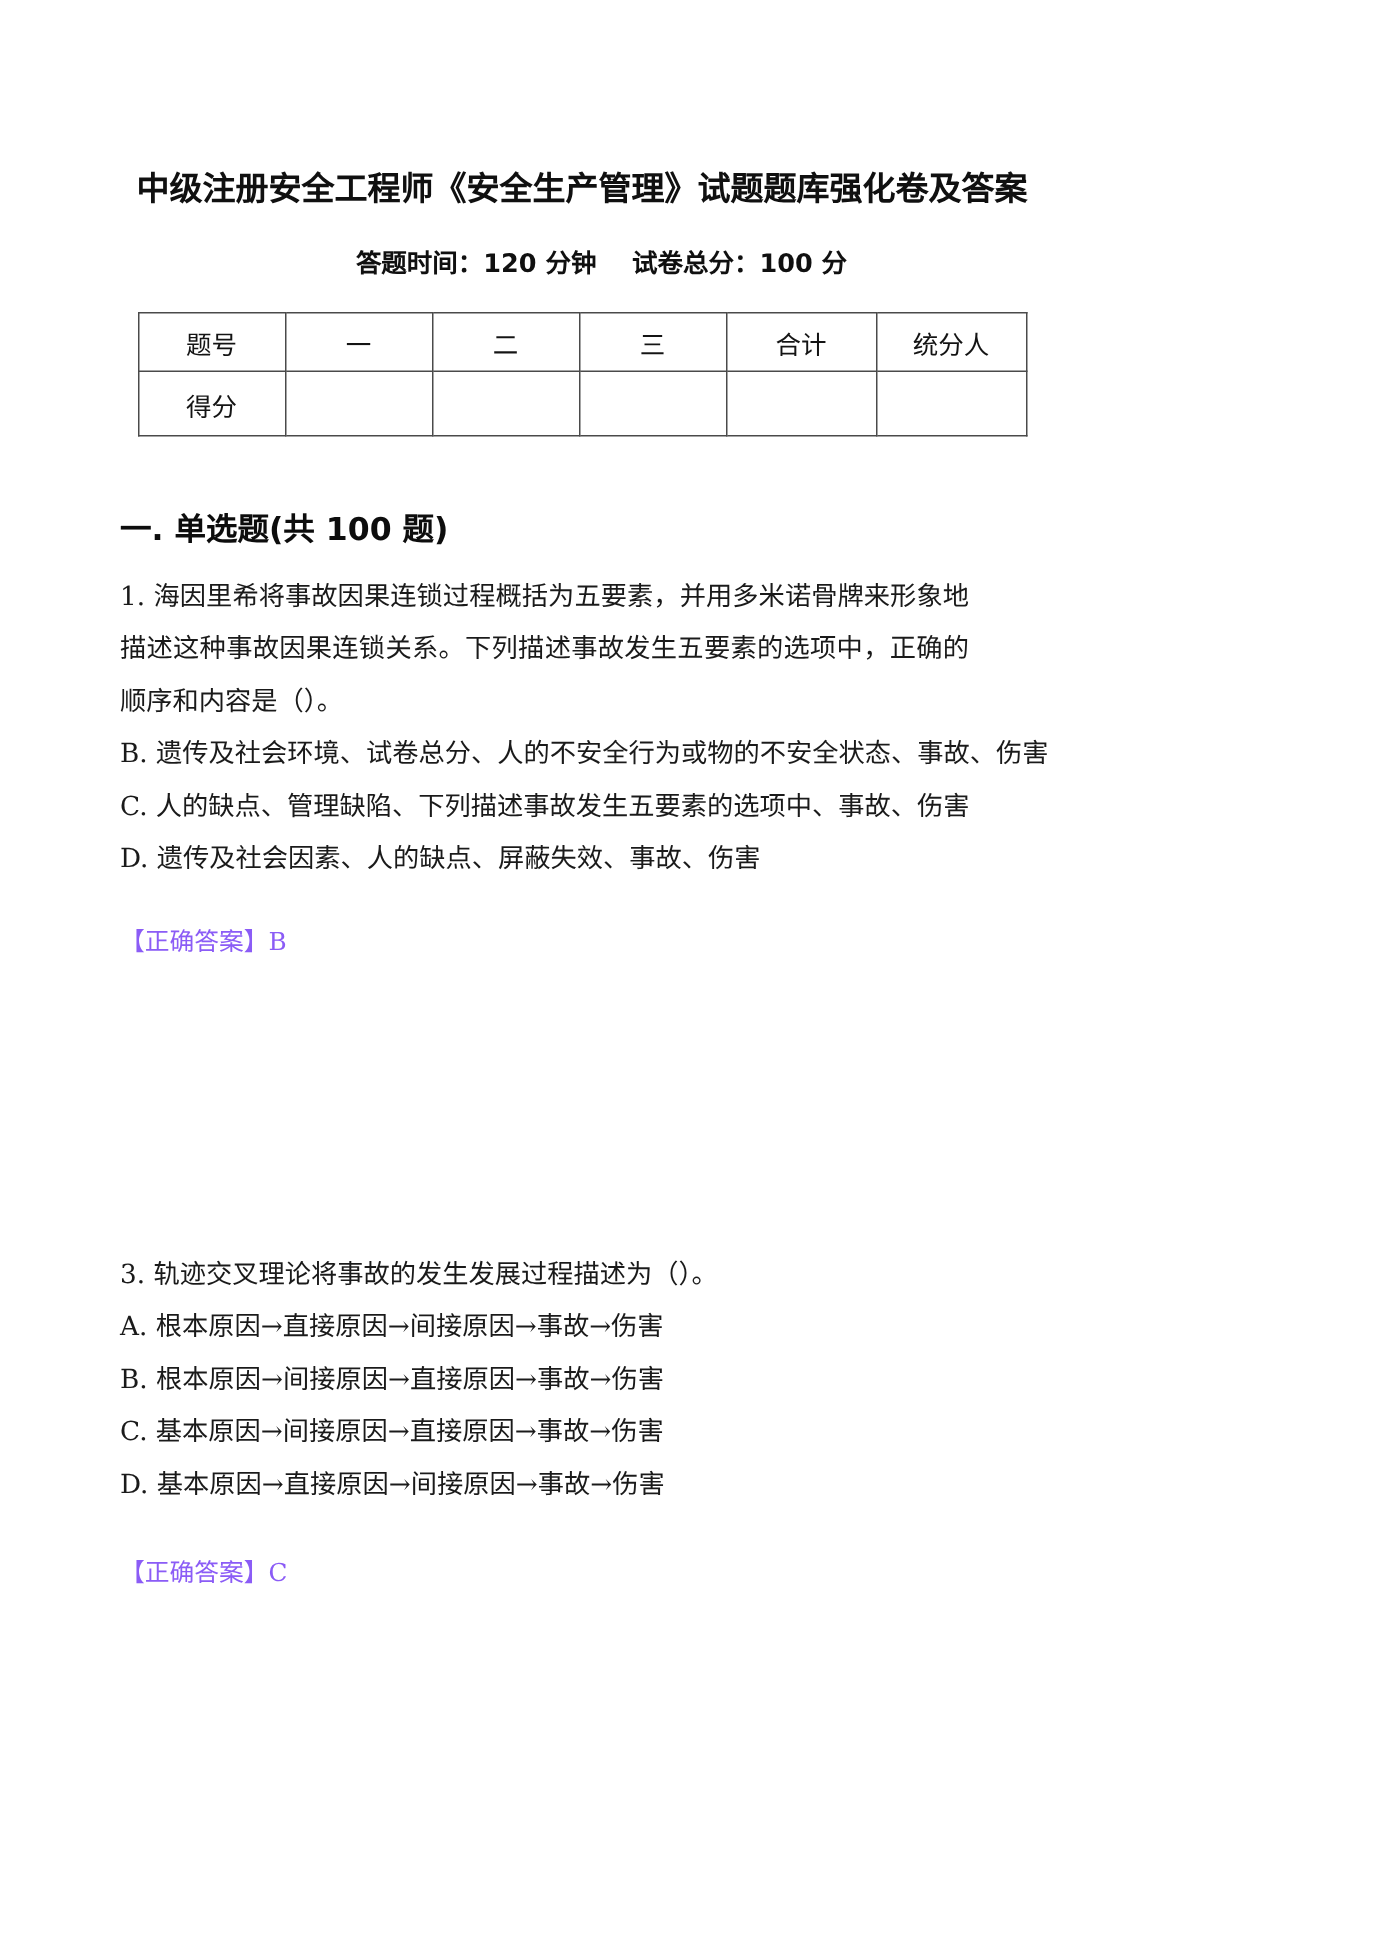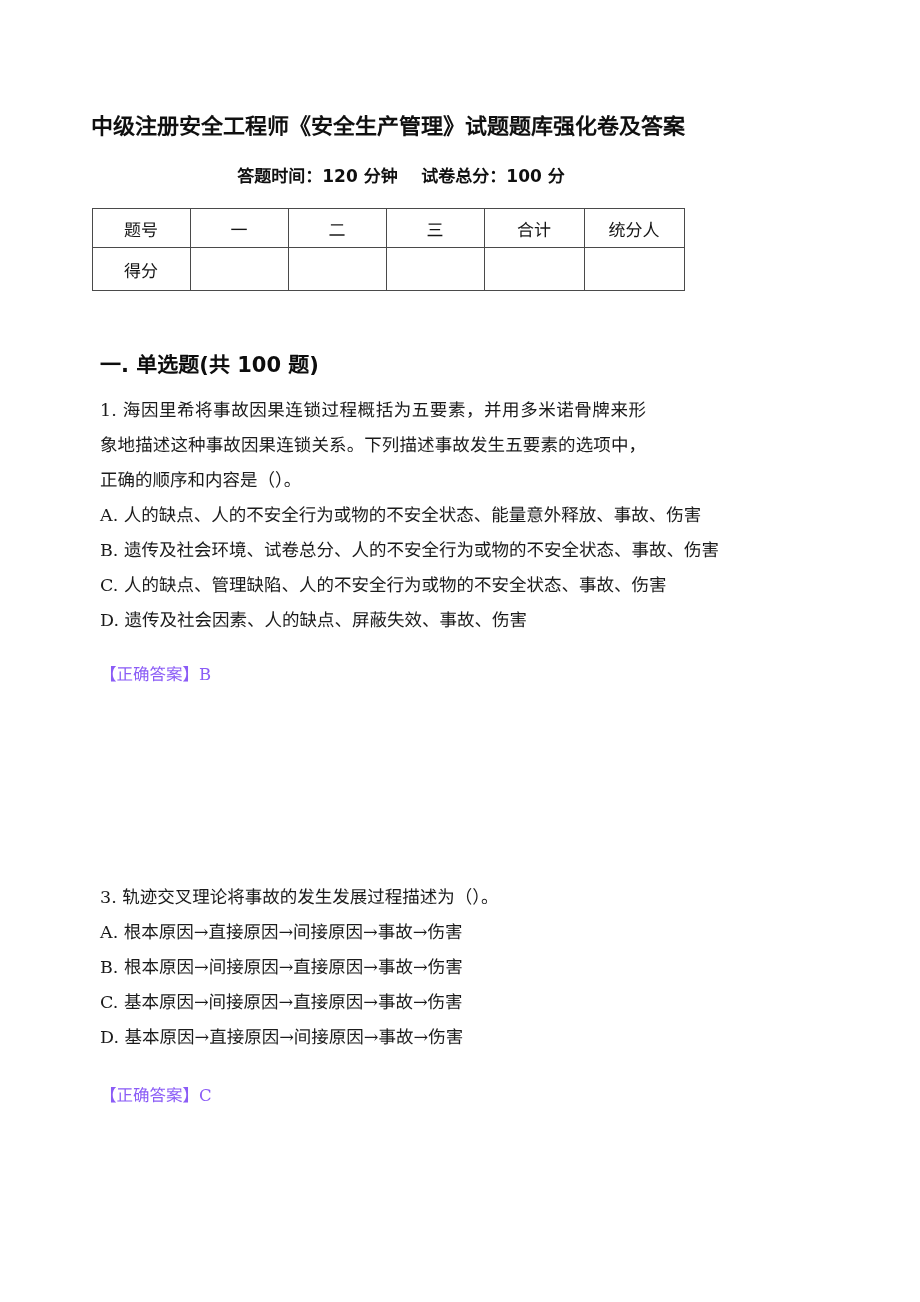--- a/index.html
+++ b/index.html
@@ -73,23 +73,23 @@
   table.score-table tr.row-score td { height: 42px; }
   table.score-table col.c0 { width: 98px; }
   table.score-table col.c1 { width: 98px; }
   table.score-table col.c2 { width: 98px; }
   table.score-table col.c3 { width: 98px; }
   table.score-table col.c4 { width: 100px; }
   table.score-table col.c5 { width: 100px; }
 
   
   .body-area {
-    padding-left: 100px;
+    padding-left: 80px;
     padding-right: 130px;
-    margin-top: 60px;
+    margin-top: 48px;
   }
 
   .section-heading {
     font-family: "DejaVu Sans", "Liberation Sans", sans-serif;
     font-weight: bold;
     font-size: 21px;
     line-height: 28px;
     color: #0d0d0d;
     margin: 0 0 14px 0;
     white-space: pre;
@@ -164,23 +164,22 @@
       </tbody>
     </table>
   </div>
 
   <div class="body-area">
 
     <h2 class="section-heading">一. 单选题(共 100 题)</h2>
 
     <div class="question">
       <p class="q-stem">1. 海因里希将事故因果连锁过程概括为五要素，并用多米诺骨牌来形象地描述这种事故因果连锁关系。下列描述事故发生五要素的选项中，正确的顺序和内容是（）。</p>
-      <p class="q-option">A. 人的缺点、人的不安全行为或物的不安全状态、能量意外释放、事故、伤害</p>
       <p class="q-option">B. 遗传及社会环境、试卷总分、人的不安全行为或物的不安全状态、事故、伤害</p>
-      <p class="q-option">C. 人的缺点、管理缺陷、人的不安全行为或物的不安全状态、事故、伤害</p>
+      <p class="q-option">C. 人的缺点、管理缺陷、下列描述事故发生五要素的选项中、事故、伤害</p>
       <p class="q-option">D. 遗传及社会因素、人的缺点、屏蔽失效、事故、伤害</p>
       <div class="gap-q1-ans"></div>
       <p class="q-answer" style="color: #8b5cf6;">【正确答案】B</p>
     </div>
 
     <div class="gap-after-q1"></div>
 
     <div class="question">
       <p class="q-stem">3. 轨迹交叉理论将事故的发生发展过程描述为（）。</p>
       <p class="q-option">A. 根本原因→直接原因→间接原因→事故→伤害</p>

